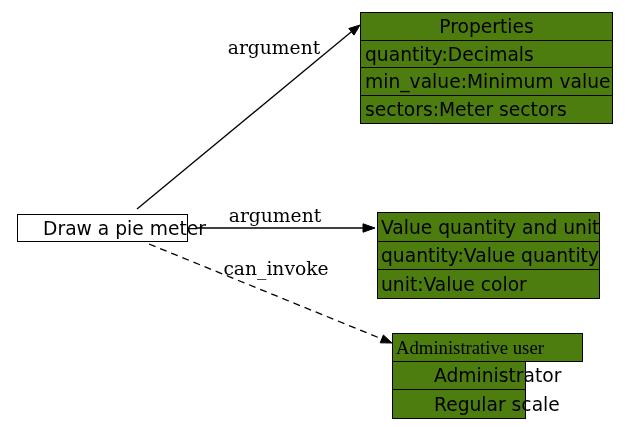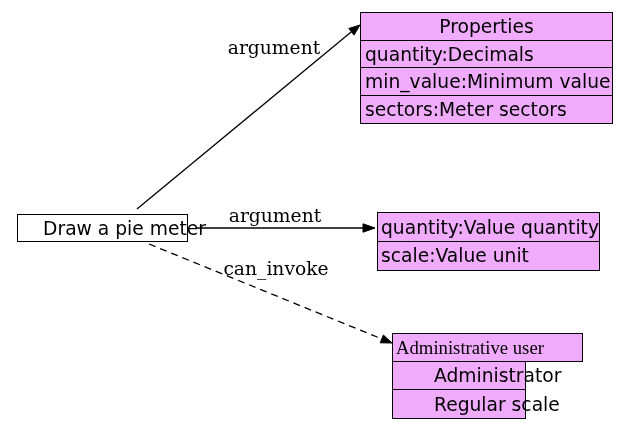--- a/index.html
+++ b/index.html
@@ -53,21 +53,21 @@
     font-size: 18.7px;
     white-space: nowrap;
     padding-left: 44px;
   }
   .rtable {
     position: absolute;
   }
   .cell {
     box-sizing: border-box;
     border: 1.3px solid #000000;
-    background: #f0abfc;
+    background: #4d7c0f;
     height: 29px;
     margin-top: -1.3px;
     display: flex;
     align-items: center;
     font-size: 18.7px;
     white-space: nowrap;
     padding-left: 4px;
     padding-right: 2px;
   }
   .cell:first-child {
@@ -111,22 +111,23 @@
   </div>
 
   <div class="rtable t-properties" style="left:360px; top:12px; width:253px;">
     <div class="cell center header-cell">Properties</div>
     <div class="cell">quantity:Decimals</div>
     <div class="cell">min_value:Minimum value</div>
     <div class="cell">sectors:Meter sectors</div>
   </div>
 
   <div class="rtable t-value" style="left:377px; top:212px; width:223px;">
+    <div class="cell header-cell">Value quantity and unit</div>
     <div class="cell">quantity:Value quantity</div>
-    <div class="cell">scale:Value unit</div>
+    <div class="cell">unit:Value color</div>
   </div>
 
   <div class="rtable t-admin" style="left:392px; top:333px; width:191px;">
     <div class="cell header-cell">Administrative user</div>
     <div class="cell body-cell">Administrator</div>
     <div class="cell body-cell">Regular scale</div>
   </div>
 
 </div>
 

